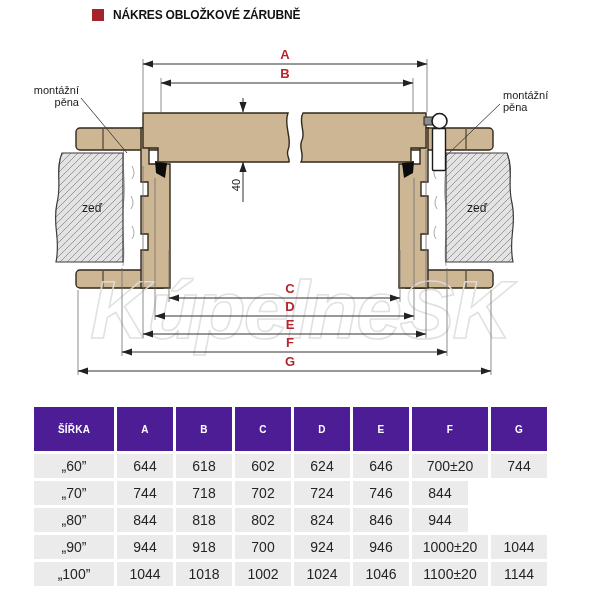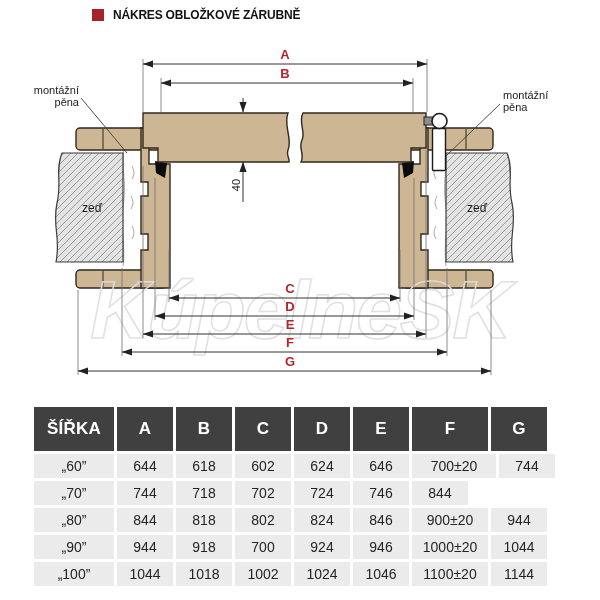--- a/index.html
+++ b/index.html
@@ -7,21 +7,21 @@
     width:600px;height:600px;position:relative;background:#fff;
     font-family:"Liberation Sans",sans-serif;overflow:hidden;
   }
   .title-row{position:absolute;top:8px;left:92px;display:flex;align-items:center;gap:9px;}
   .bullet{width:12px;height:12px;background:#a5232a;flex:0 0 auto;}
   .title{font-size:12px;font-weight:bold;color:#111;white-space:nowrap;letter-spacing:-0.2px;}
   svg.diagram{position:absolute;top:0;left:0;}
   .tbl{position:absolute;top:407px;left:34px;}
   .t-row{display:flex;gap:3px;margin-bottom:3px;}
   .t-cell{display:flex;align-items:center;justify-content:center;box-sizing:border-box;}
-  .t-row.head .t-cell{background:#404040;color:#fff;font-weight:bold;height:44px;font-size:17px;letter-spacing:0.2px;}
+  .t-row.head .t-cell{background:#4c1d95;color:#fff;font-weight:bold;height:44px;font-size:10px;letter-spacing:0.2px;}
   .t-row.data .t-cell{background:#ebebeb;color:#242424;height:24px;font-size:14px;}
   text{font-family:"Liberation Sans",sans-serif;}
   .dimletter{font-size:13px;font-weight:bold;fill:#b5252c;text-anchor:middle;}
   .lbl{font-size:11px;fill:#1a1a1a;}
   .dimline{stroke:#333;stroke-width:1;}
   .extline{stroke:#6e6e6e;stroke-width:0.8;}
   .wood{fill:#cdb694;stroke:#32281c;stroke-width:1.4;}
   .foamline{stroke:#a9a9a9;stroke-width:1;fill:none;}
 </style>
 </head>
@@ -146,40 +146,39 @@
       <div class="t-cell" style="width: 76px;">F</div>
       <div class="t-cell" style="width: 56px;">G</div>
     </div>
     <div class="t-row data">
       <div class="t-cell" style="width: 80px;">„60”</div>
       <div class="t-cell" style="width: 56px;">644</div>
       <div class="t-cell" style="width: 56px;">618</div>
       <div class="t-cell" style="width: 56px;">602</div>
       <div class="t-cell" style="width: 56px;">624</div>
       <div class="t-cell" style="width: 56px;">646</div>
-      <div class="t-cell" style="width: 84px;">700±20</div>
+      <div class="t-cell" style="width: 76px;">700±20</div>
       <div class="t-cell" style="width: 56px;">744</div>
     </div>
     <div class="t-row data">
       <div class="t-cell" style="width: 80px;">„70”</div>
       <div class="t-cell" style="width: 56px;">744</div>
       <div class="t-cell" style="width: 56px;">718</div>
       <div class="t-cell" style="width: 56px;">702</div>
       <div class="t-cell" style="width: 56px;">724</div>
       <div class="t-cell" style="width: 56px;">746</div>
       <div class="t-cell" style="width: 56px;">844</div>
     </div>
     <div class="t-row data">
       <div class="t-cell" style="width: 80px;">„80”</div>
       <div class="t-cell" style="width: 56px;">844</div>
       <div class="t-cell" style="width: 56px;">818</div>
       <div class="t-cell" style="width: 56px;">802</div>
       <div class="t-cell" style="width: 56px;">824</div>
       <div class="t-cell" style="width: 56px;">846</div>
-      <div class="t-cell" style="width: 76px;">900±20</div>
       <div class="t-cell" style="width: 56px;">944</div>
     </div>
     <div class="t-row data">
       <div class="t-cell" style="width: 80px;">„90”</div>
       <div class="t-cell" style="width: 56px;">944</div>
       <div class="t-cell" style="width: 56px;">918</div>
       <div class="t-cell" style="width: 56px;">700</div>
       <div class="t-cell" style="width: 56px;">924</div>
       <div class="t-cell" style="width: 56px;">946</div>
       <div class="t-cell" style="width: 76px;">1000±20</div>

